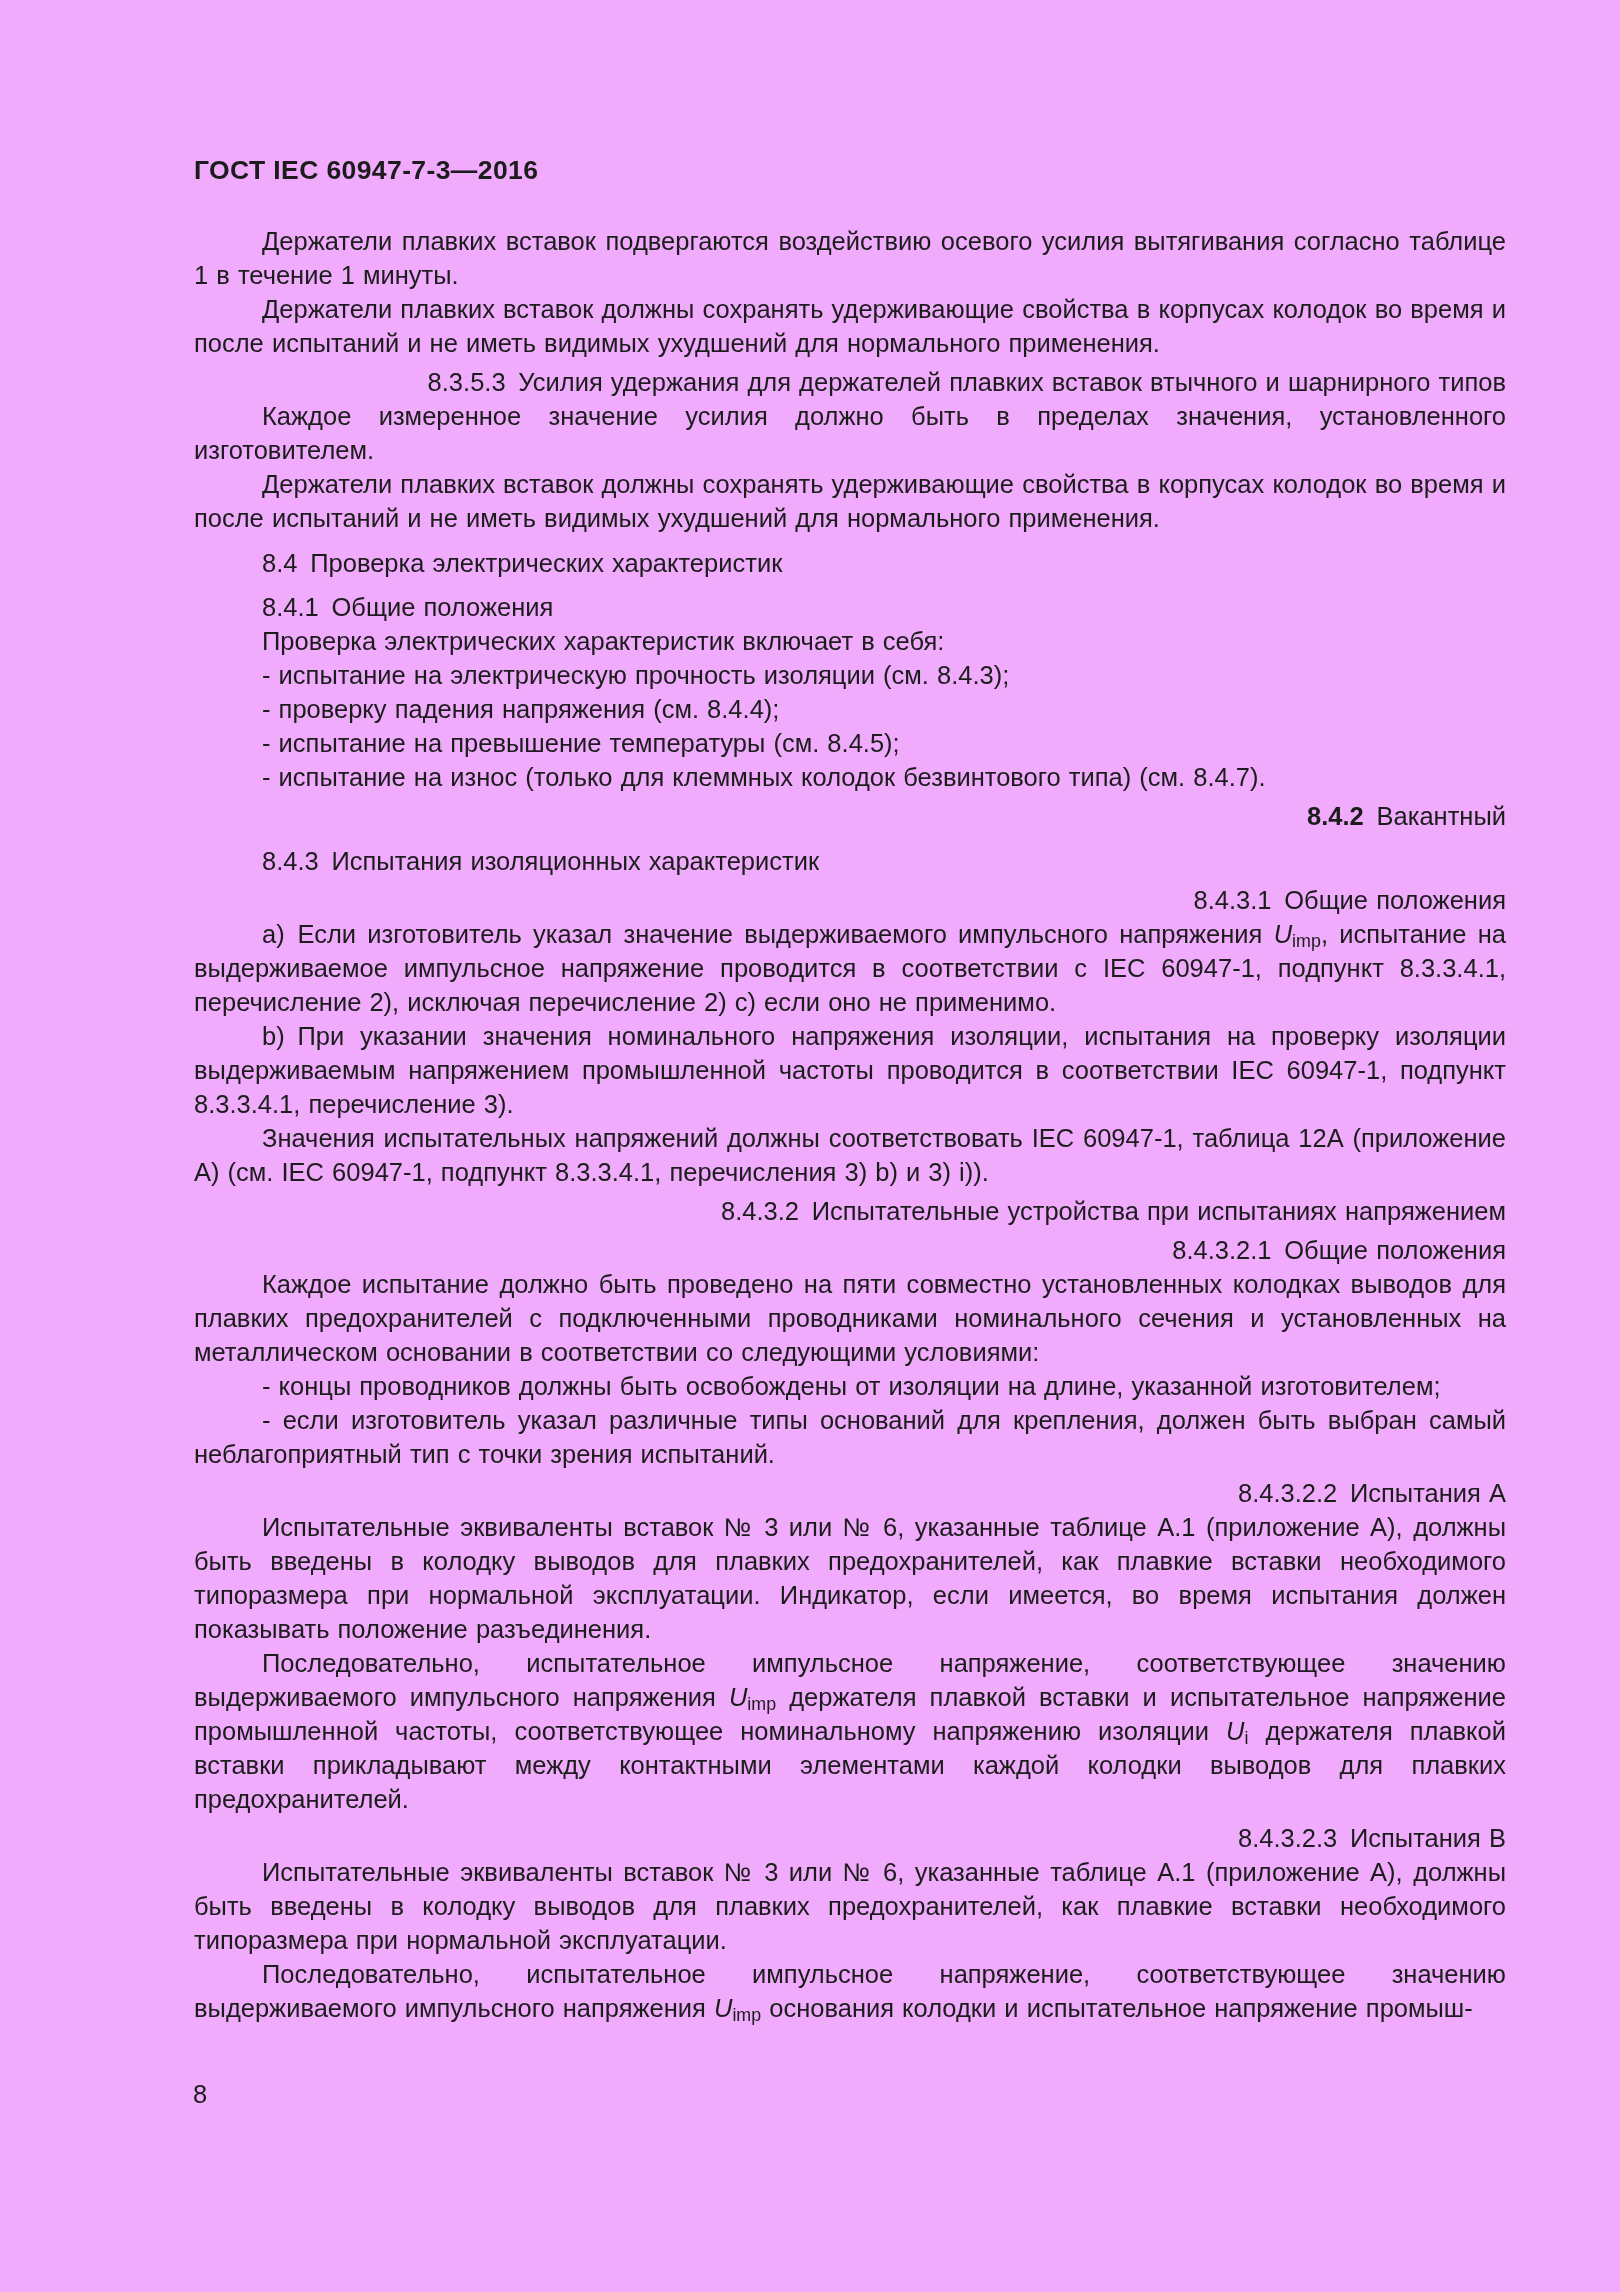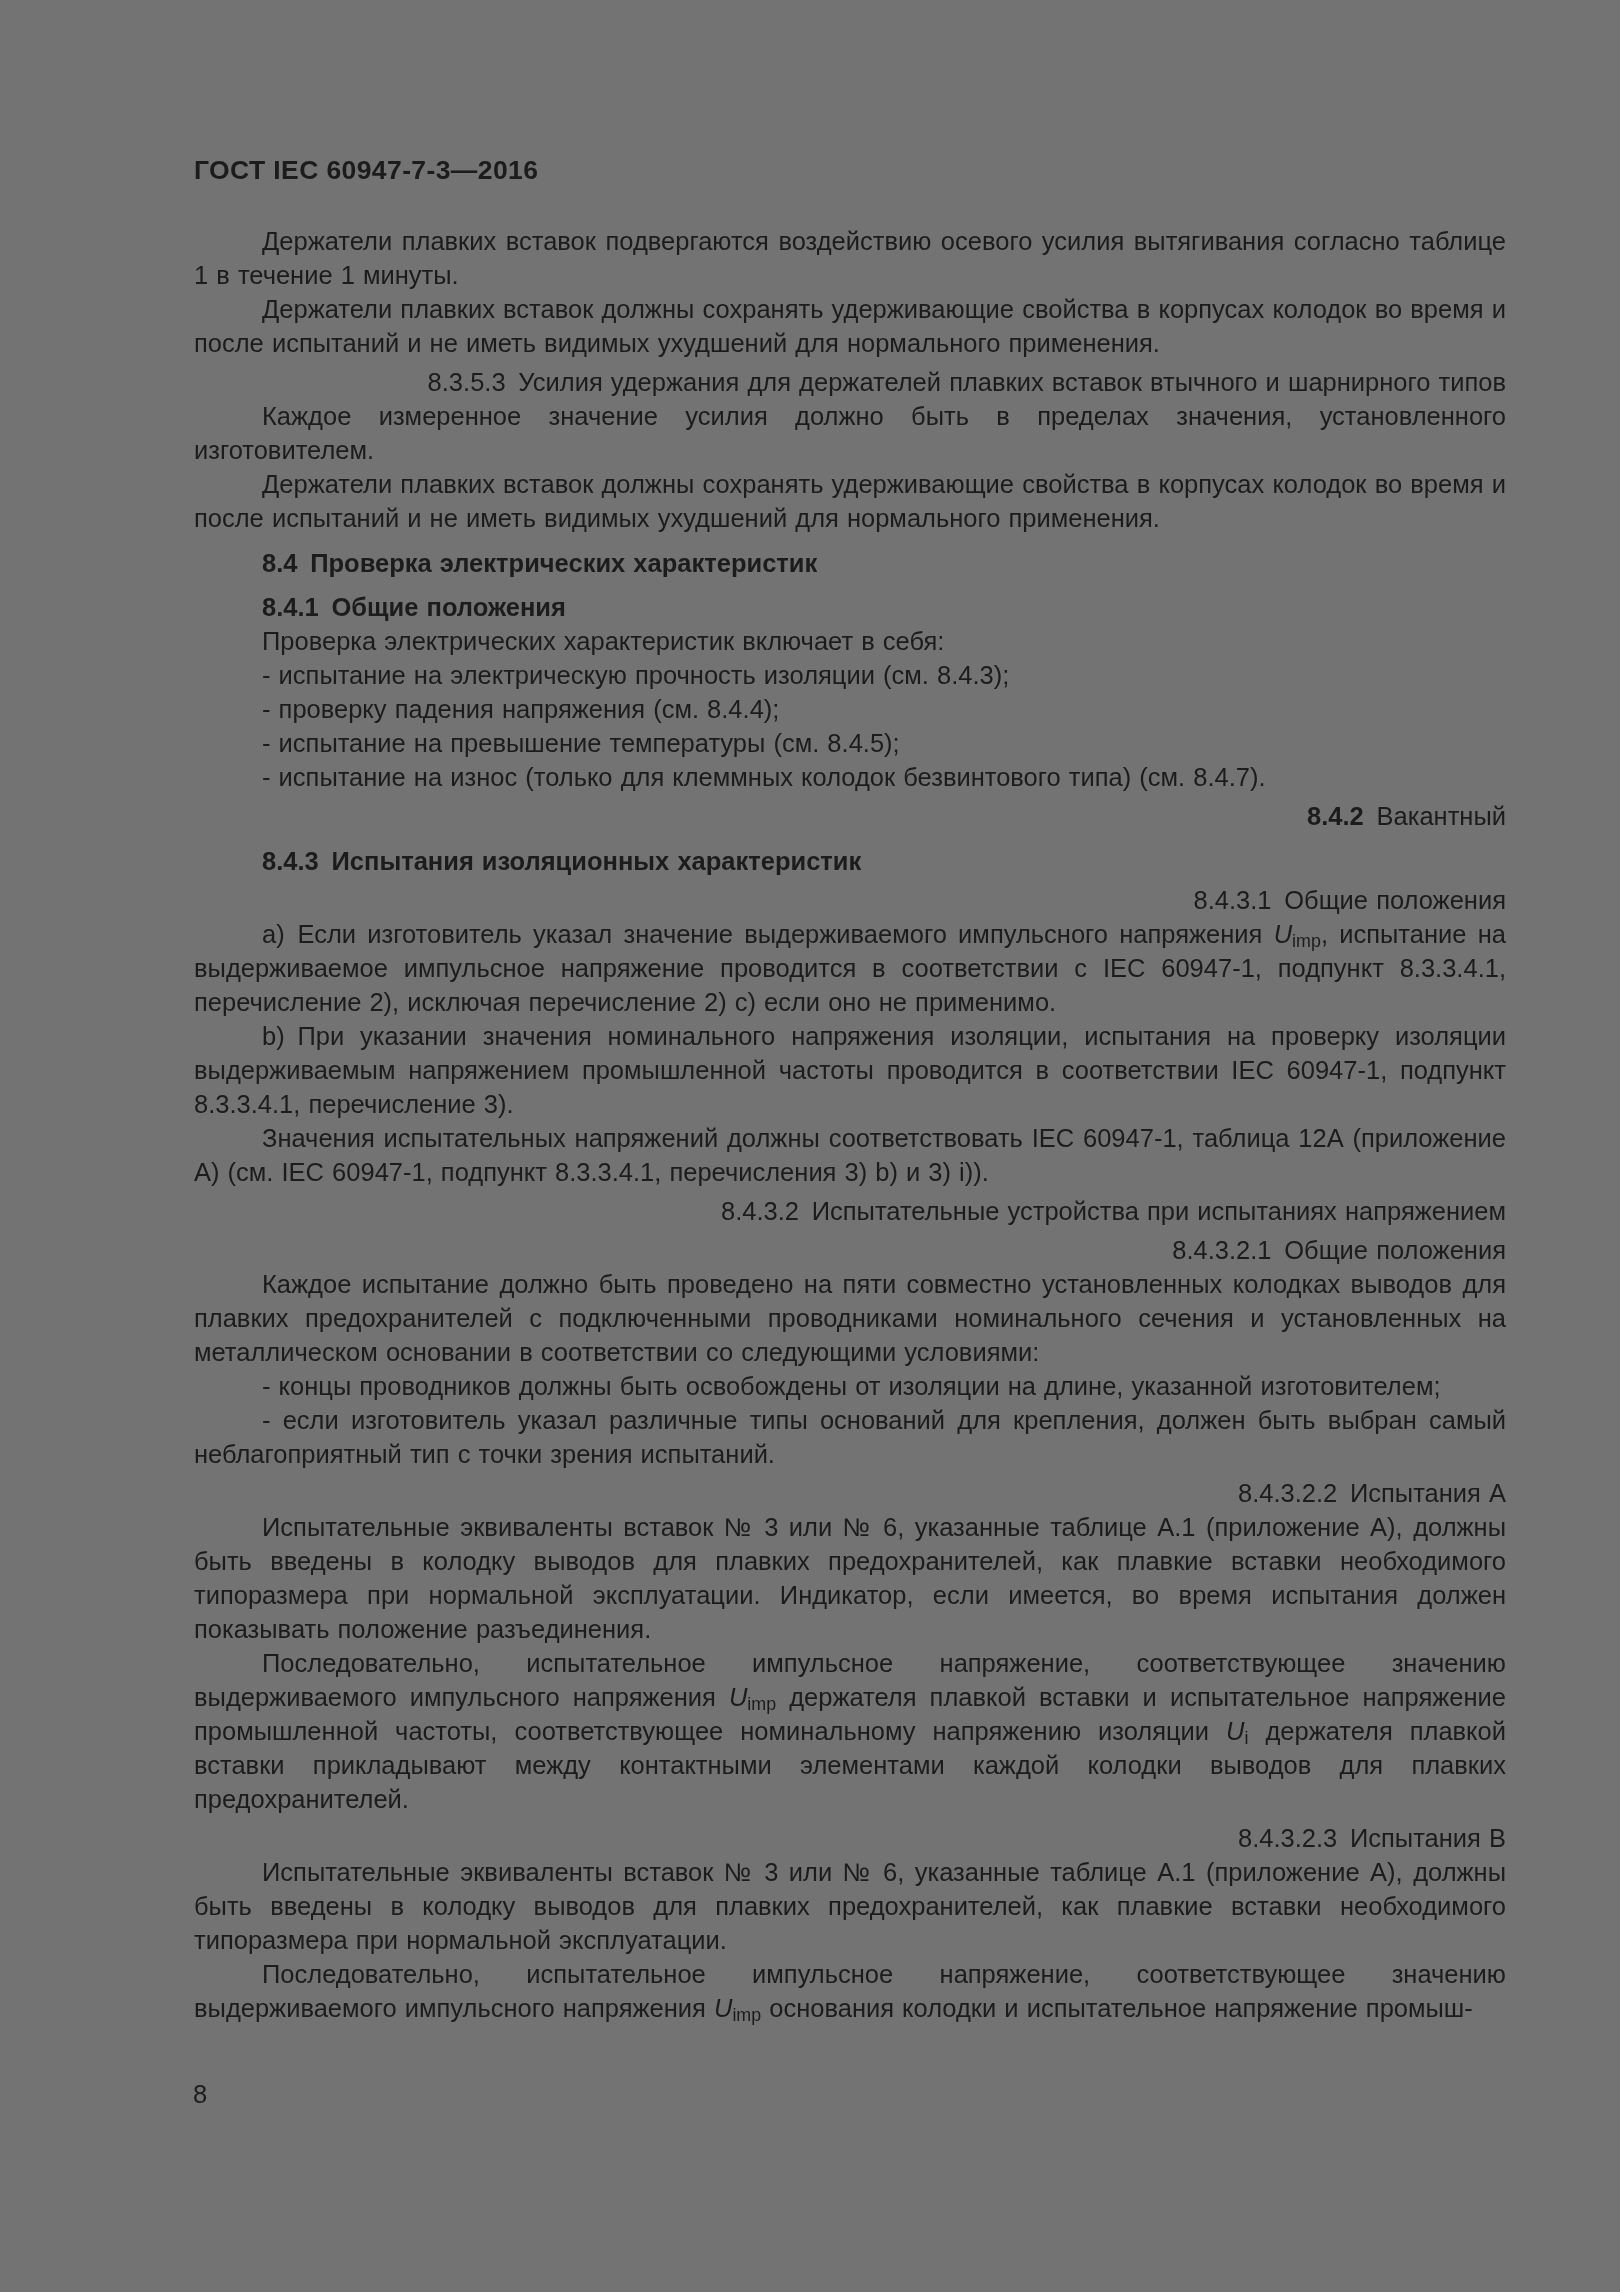--- a/index.html
+++ b/index.html
@@ -1,20 +1,20 @@
 <!DOCTYPE html>
 <html><head>
 <meta charset="utf-8">
 <style>
   html, body { margin: 0; padding: 0; background: #ffffff; }
   .page {
     position: relative;
     width: 1620px;
     height: 2293px;
-    background: #737373;
+    background: #f0abfc;
     color: #1c1c1c;
     font-family: "Liberation Sans", sans-serif;
     overflow: hidden;
     box-sizing: border-box;
   }
   .running-header {
     position: absolute;
     left: 194px;
     top: 155px;
     font-size: 26.5px;
@@ -30,21 +30,21 @@
   }
   p.para {
     margin: 0;
     font-size: 25.5px;
     line-height: 34px;
     text-align: justify;
     text-indent: 68px;
     word-spacing: 1px;
   }
   p.h-bold {
-    font-weight: bold;
+    font-weight: normal;
     text-align: left;
     margin-top: 10.8px;
   }
   p.h-sub {
     text-align: right;
     margin-top: 4.9px;
   }
   .var { font-style: italic; font-weight: inherit; }
   sub.subscript {
     font-size: 0.7em;

